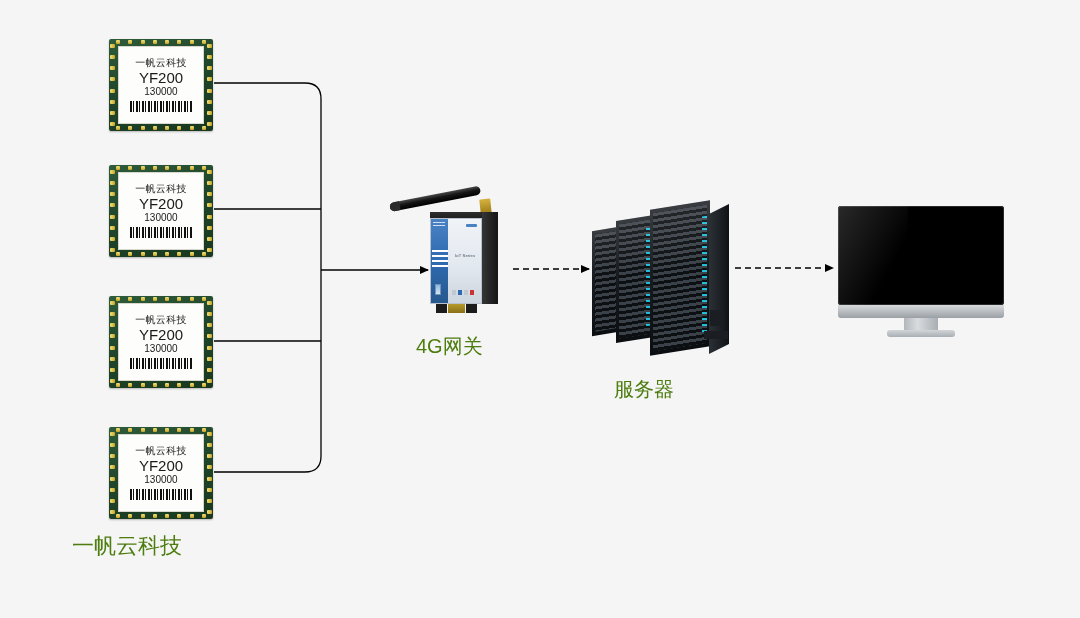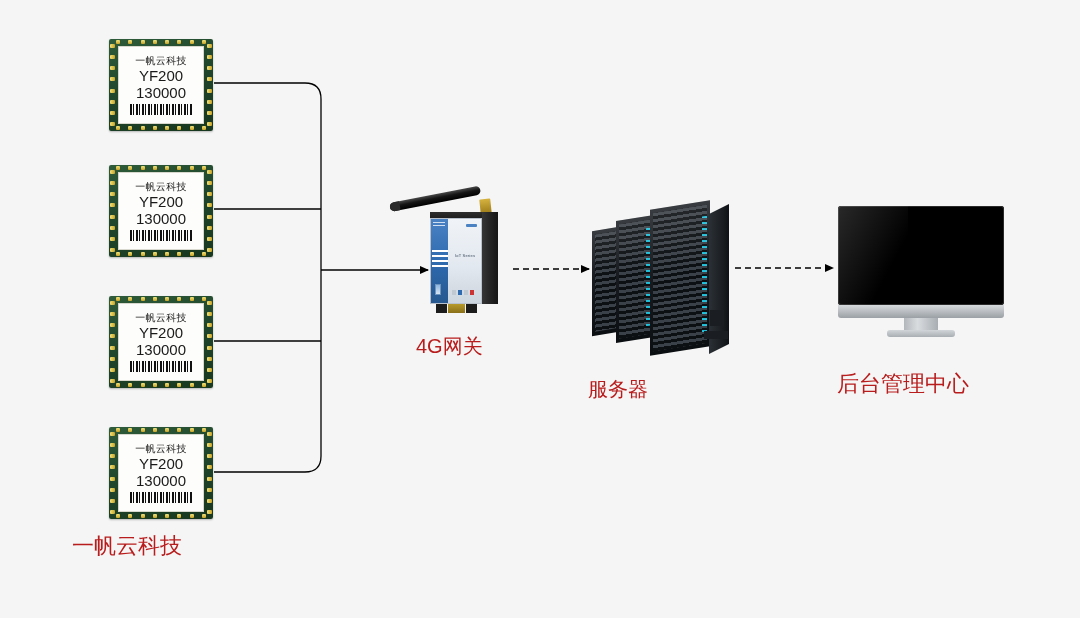--- a/index.html
+++ b/index.html
@@ -87,21 +87,21 @@
     color: #1a1a1a;
     letter-spacing: 0.3px;
     line-height: 1;
   }
   .module .m-model {
     font-size: 15px;
     color: #1a1a1a;
     line-height: 1;
   }
   .module .m-serial {
-    font-size: 15px;
+    font-size: 10px;
     color: #1a1a1a;
     line-height: 1;
     text-align: right;
   }
   .module .m-barcode {
     margin-top: 2px;
     width: 62px;
     height: 11px;
     background-image: repeating-linear-gradient(
       90deg,
@@ -112,21 +112,21 @@
       #111 6px, #111 8px,
       #fdfdfb 8px, #fdfdfb 9px,
       #111 9px, #111 10px,
       #fdfdfb 10px, #fdfdfb 12px
     );
   }
 
   
   .label {
     position: absolute;
-    color: #b91c1c;
+    color: #4d7c0f;
     white-space: nowrap;
     line-height: 1;
   }
   .label-lg { font-size: 22px; }
   .label-md { font-size: 20px; }
 
   
   #wires {
     position: absolute;
     left: 0;
@@ -689,17 +689,16 @@
     </div>
     <div class="mon-chin"></div>
     <div class="mon-neck"></div>
     <div class="mon-base"></div>
   </div>
 
   <div class="label label-lg" style="left:72px; top:535px;">一帆云科技</div>
 
   <div class="label label-md" style="left:416px; top:336px;">4G网关</div>
 
-  <div class="label label-md" style="left:588px; top:379px;">服务器</div>
-
-  <div class="label label-lg" style="left:837px; top:373px;">后台管理中心</div>
+  <div class="label label-md" style="left:614px; top:379px;">服务器</div>
+
 
 </div>
 
 </body></html>

